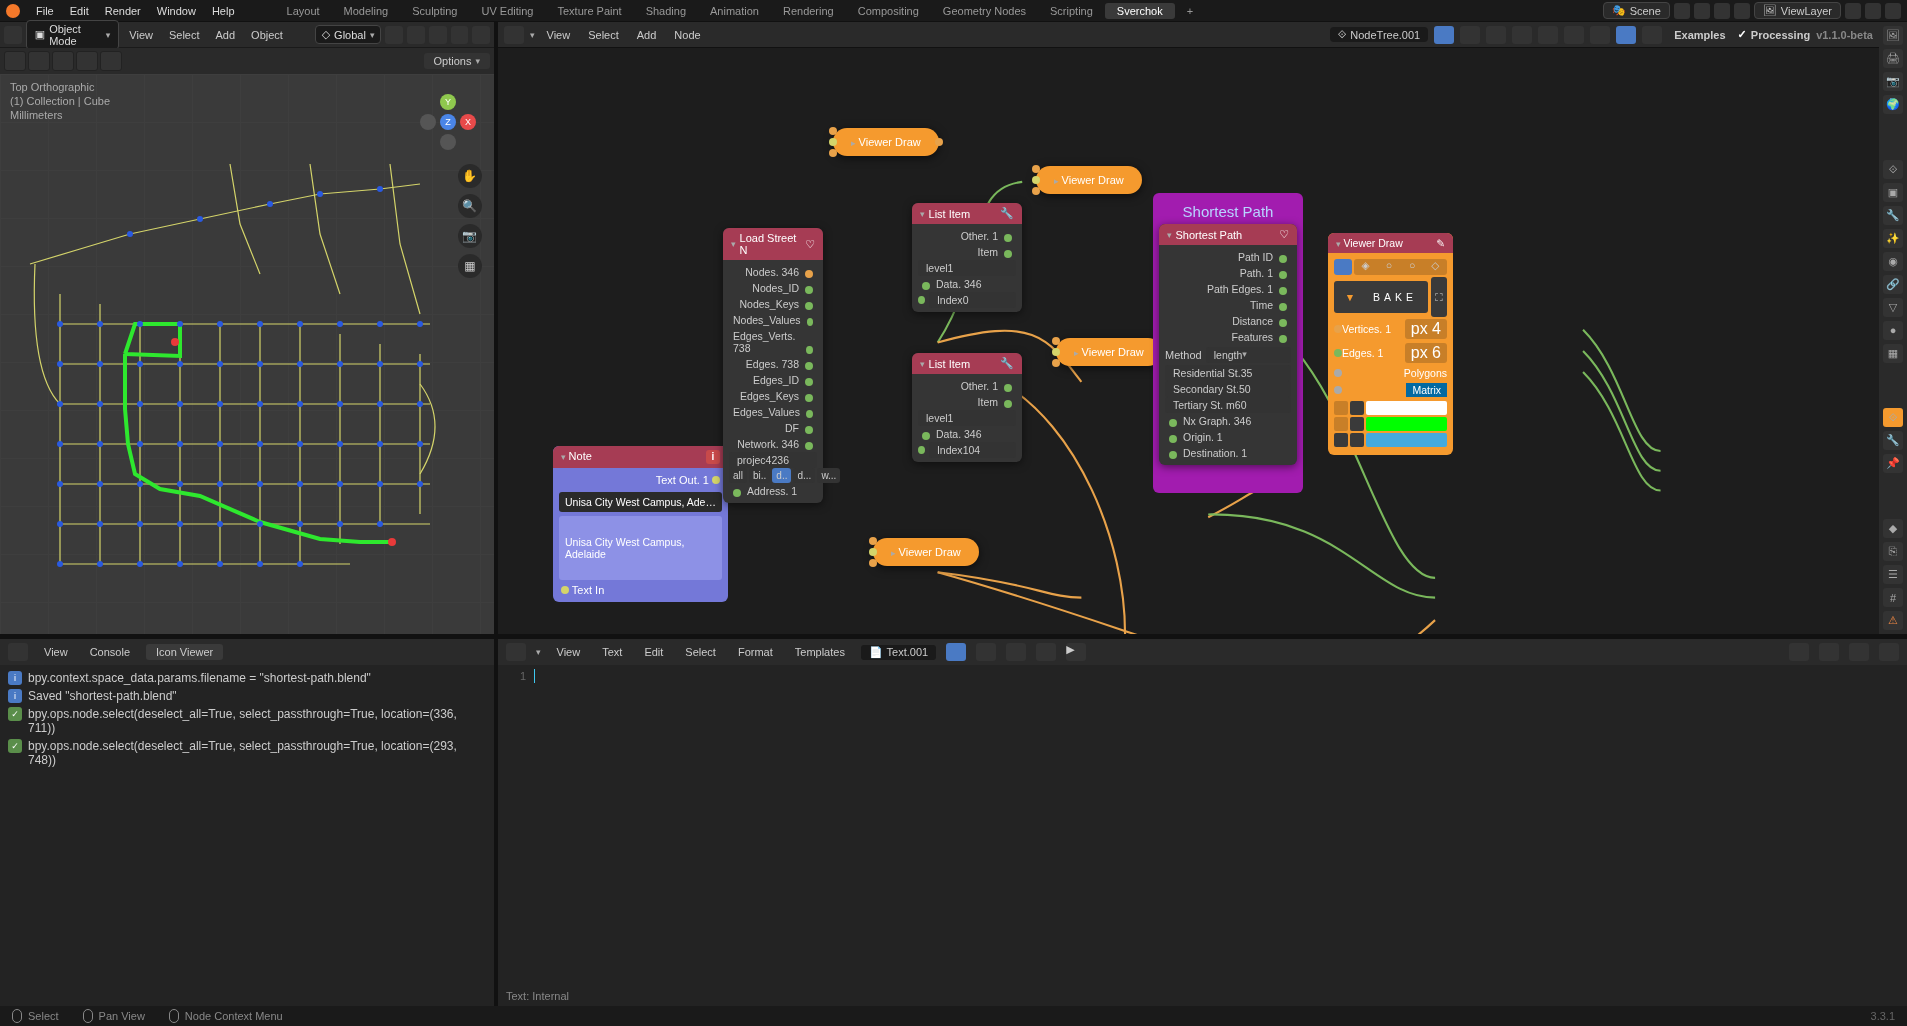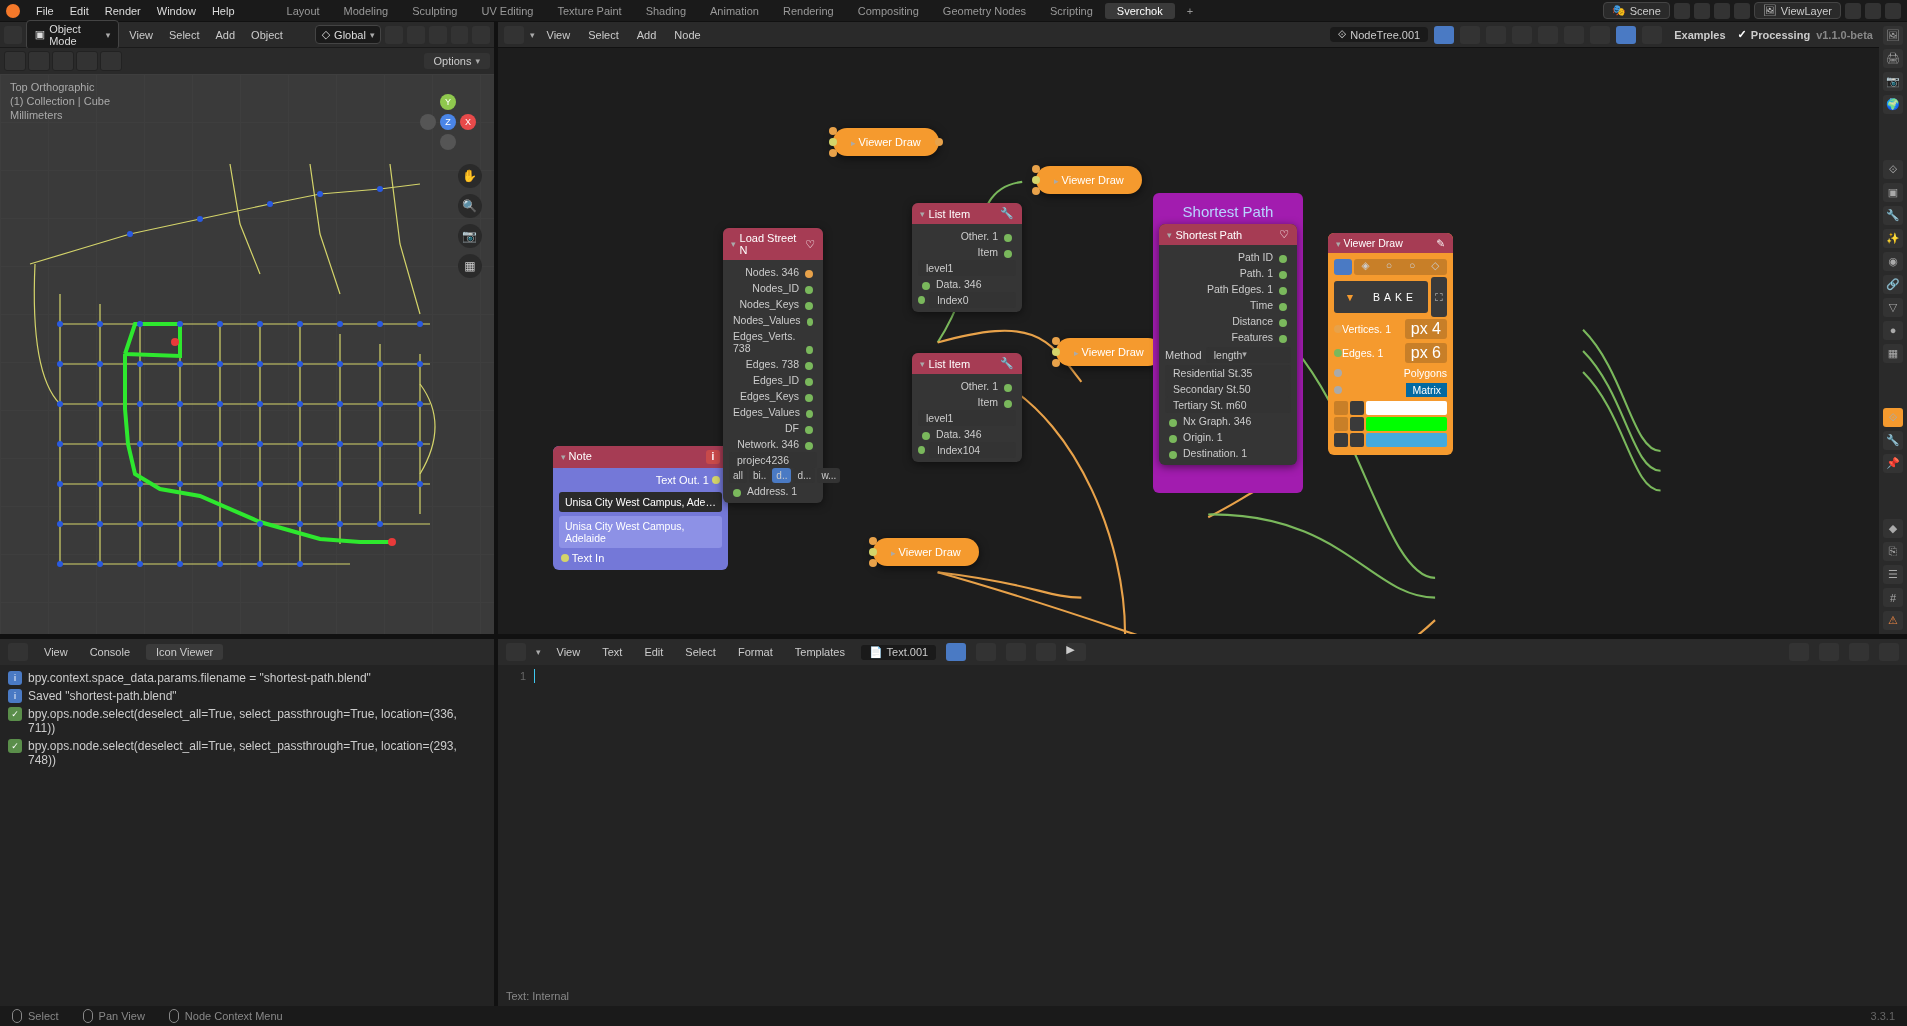--- a/index.html
+++ b/index.html
@@ -92,21 +92,21 @@
 
 .viewer-node { position: absolute; background: #f59a2e; border-radius: 18px; padding: 8px 18px; color: #fff; box-shadow: 0 2px 10px rgba(0,0,0,0.6); font-size: 11px; }
 .viewer-node .socket-group { position: absolute; left: -4px; top: 50%; transform: translateY(-50%); display: flex; flex-direction: column; gap: 3px; }
 .viewer-node .socket-group-r { position: absolute; right: -4px; top: 50%; transform: translateY(-50%); display: flex; flex-direction: column; gap: 3px; }
 
 
 .note-node { position: absolute; background: #7478d8; border-radius: 6px; overflow: hidden; width: 175px; }
 .note-hdr { background: #a63c54; padding: 4px 8px; color: #fff; display: flex; justify-content: space-between; }
 .note-body { padding: 4px 6px; color: #fff; }
 .note-field { background: #2a2a2a; border-radius: 3px; padding: 4px 6px; margin: 4px 0; font-size: 10.5px; overflow: hidden; white-space: nowrap; text-overflow: ellipsis; }
-.note-light { background: #8d91e6; padding: 4px 6px; border-radius: 3px; margin: 2px 0; font-size: 10.5px; }
+.note-light { background: #8d91e6; padding: 20px 6px; border-radius: 3px; margin: 2px 0; font-size: 10.5px; }
 
 
 .vdraw-node { position: absolute; background: #f59a2e; border-radius: 6px; width: 125px; font-size: 10.5px; }
 .vdraw-hdr { background: #a63c54; border-radius: 6px 6px 0 0; padding: 4px 8px; color: #fff; display: flex; justify-content: space-between; align-items: center; }
 .vdraw-body { padding: 6px; }
 .vdraw-bake { text-align: center; letter-spacing: 4px; padding: 10px 0; color: #fff; background: #3a3a3a; margin: 4px 0; border-radius: 3px; }
 .vdraw-row { display: flex; justify-content: space-between; align-items: center; padding: 2px 0; color: #fff; }
 .vdraw-pill { background: #c87f28; border-radius: 3px; padding: 1px 6px; font-size: 16px; }
 .color-row { display:flex; gap:2px; margin:2px 0; }
 .color-row .sw { flex:1; height:14px; border-radius:2px; }

